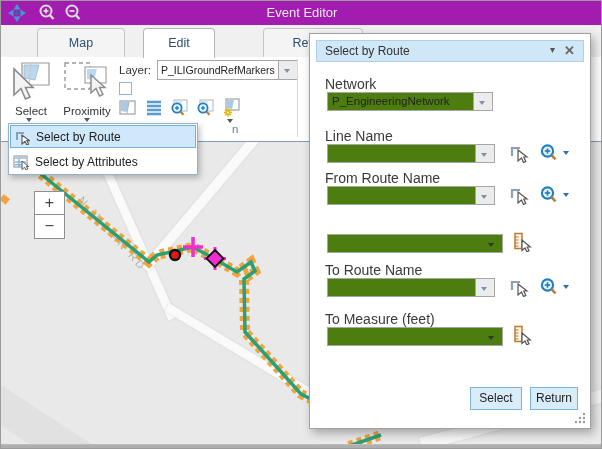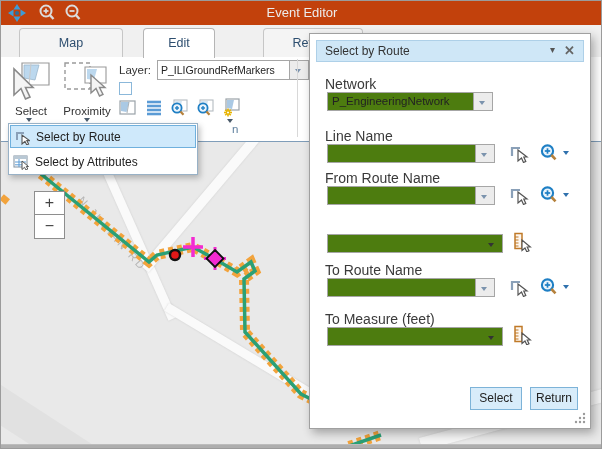--- a/index.html
+++ b/index.html
@@ -3,21 +3,21 @@
 <meta charset="utf-8">
 <style>
   * { margin:0; padding:0; box-sizing:border-box; }
   html,body { background:#fff; }
   .screen {
     position:relative; width:602px; height:449px; overflow:hidden;
     font-family:"Liberation Sans", sans-serif; background:#fff;
     border:1px solid #9b9b9b;
   }
   
-  .titlebar { position:absolute; left:0; top:0; width:602px; height:24px; background:#c2410c; }
+  .titlebar { position:absolute; left:0; top:0; width:602px; height:24px; background:#a21caf; }
   .titlebar .title { position:absolute; left:0; right:0; top:4px; text-align:center;
     color:#ececec; font-size:13px; }
   .tb-icon { position:absolute; top:2px; width:20px; height:20px; cursor:pointer; }
   
   .tabbar { position:absolute; left:0; top:24px; width:602px; height:32px; background:#f0f0f0; }
   .tab { position:absolute; top:3px; height:29px; line-height:28px; text-align:center;
     font-size:12.5px; color:#2d4e6f; background:#f4f4f4; border:1px solid #c6c6c6;
     border-bottom:none; border-radius:4px 4px 0 0; cursor:pointer; }
   .tab.active { background:#fff; border-color:#b5b5b5; height:30px; z-index:5; }
   
@@ -95,21 +95,21 @@
     </svg>
     <svg class="tb-icon" style="left:62px" viewBox="0 0 20 20">
       <circle cx="9" cy="8" r="5.5" fill="none" stroke="#dcdcdc" stroke-width="2"></circle>
       <line x1="6.5" y1="8" x2="11.5" y2="8" stroke="#dcdcdc" stroke-width="1.8"></line>
       <line x1="12.8" y1="12" x2="16.5" y2="16" stroke="#dcdcdc" stroke-width="2.4"></line>
     </svg>
     <div class="title">Event Editor</div>
   </div>
 
   <div class="tabbar">
-    <div class="tab" style="left:18px;width:104px">Map</div>
+    <div class="tab" style="left:36px;width:88px">Map</div>
     <div class="tab active" style="left:142px;width:72px">Edit</div>
     <div class="tab" style="left:262px;width:100px">Review</div>
   </div>
 
   <div class="ribbon">
 
     <svg style="position:absolute;left:8px;top:3px" width="42" height="44" viewBox="0 0 42 44">
       <polygon points="13,3 40,3 40,25 13,25" fill="#fff" stroke="#9a9a9a" stroke-width="1.2"></polygon>
       <polygon points="15,5 30,5 26,20 15,18" fill="#bcd8ee" stroke="#9ab6cc" stroke-width="0.8"></polygon>
       <line x1="22" y1="3" x2="20" y2="25" stroke="#c9c9c9" stroke-width="1"></line>
@@ -121,21 +121,21 @@
     <svg style="position:absolute;left:62px;top:4px" width="46" height="42" viewBox="0 0 46 42">
       <rect x="2" y="2" width="25" height="26" fill="none" stroke="#9a9a9a" stroke-width="1.4" stroke-dasharray="4 3"></rect>
       <polygon points="22,6 43,6 43,22 22,22" fill="#fff" stroke="#9a9a9a" stroke-width="1.1"></polygon>
       <polygon points="24,8 34,8 31,19 24,18" fill="#bcd8ee"></polygon>
       <polygon points="28,14 28,32 33,27.5 36.5,35 40,33.5 36.5,26.5 42,26.5" fill="#f4f4f4" stroke="#8a8a8a" stroke-width="1.4"></polygon>
     </svg>
     <div class="big-label" style="left:56px;top:48px;width:60px">Proximity</div>
     <div class="caret" style="left:83px;top:61px"></div>
 
     <div class="lbl" style="left:118px;top:7px">Layer:</div>
-    <div class="combo-sm" style="left:156px;top:3px;width:152px">
+    <div class="combo-sm" style="left:156px;top:3px;width:141px">
       <div class="val">P_ILIGroundRefMarkers</div>
       <div class="combo-btn">
           <div class="caret"></div>
         </div>
     </div>
 
     <div class="checkbox" style="left:118px;top:25px"></div>
 
     <svg class="icon-sm" style="left:117px;top:41px" viewBox="0 0 20 20">
       <rect x="2" y="3" width="15" height="13" fill="#fff" stroke="#9aa2a8" stroke-width="1.2"></rect>

